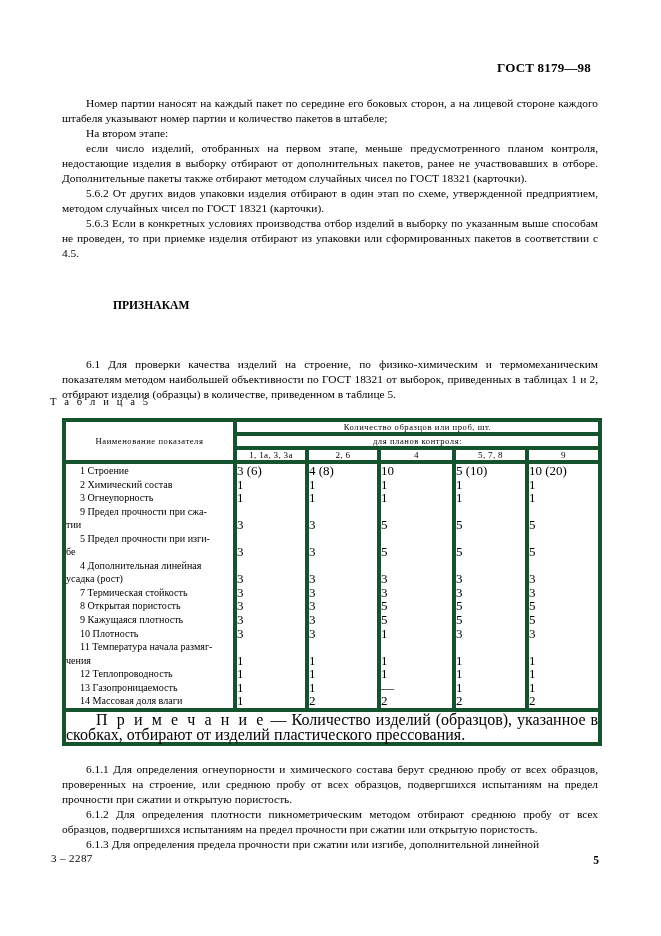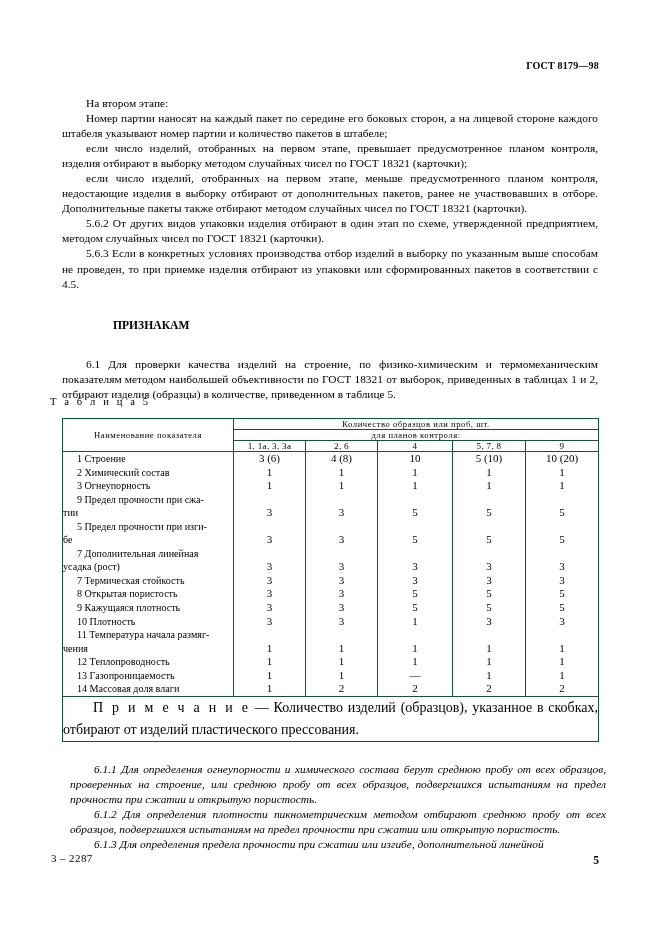--- a/index.html
+++ b/index.html
@@ -18,22 +18,22 @@
     height: 936px;
     margin: 0 auto;
     background: #ffffff;
     overflow: hidden;
   }
 
   
   .doc-header {
     position: absolute;
     top: 60px;
-    right: 62px;
-    font-size: 10px;
+    right: 70px;
+    font-size: 13px;
     font-weight: bold;
     letter-spacing: 0.2px;
   }
 
   
   .content {
     position: absolute;
     left: 62px;
     top: 96px;
     width: 536px;
@@ -55,21 +55,21 @@
     font-weight: bold;
     line-height: 16px;
     text-indent: 0;
   }
   .heading-wrap {
     position: absolute;
     left: 96px;
     top: 298px;
     width: 500px;
   }
-  .section-heading .ln2 { display: block; padding-left: 17px; margin-top: 20px; }
+  .section-heading .ln2 { display: block; padding-left: 17px; }
 
   .intro-wrap {
     position: absolute;
     left: 62px;
     top: 357px;
     width: 536px;
   }
 
   
   .table-caption {
@@ -88,21 +88,21 @@
     width: 536px;
   }
   table.gost {
     border-collapse: collapse;
     width: 536px;
     table-layout: fixed;
     font-size: 10.1px;
   }
   table.gost th,
   table.gost td {
-    border: 1px solid #14532d;
+    border: 4px solid #14532d;
     padding: 0;
     vertical-align: middle;
     font-weight: normal;
   }
   th.hd {
     text-align: center;
     font-size: 8.6px;
     letter-spacing: 0.55px;
     padding: 4px 2px;
   }
@@ -124,50 +124,49 @@
     vertical-align: top;
     line-height: 13.55px;
     font-size: 10.1px;
     text-align: justify;
     margin-top: 20px;
   }
   td.body-nums {
     padding: 2px 2px 3px;
     vertical-align: top;
     line-height: 13.55px;
-    font-size: 11px;
-    text-align: center;
+    font-size: 13px;
+    text-align: left;
   }
   .nm {
     display: block;
     text-indent: 14px;
     text-align: justify;
     text-align-last: left;
   }
   .nm.cont { text-indent: 0; }
   .nval { display: block; height: 13.55px; }
   .nval.blank { color: transparent; }
 
   
   td.note-cell {
     padding: 5px 8px 7px 10px;
-    font-size: 14px;
-    line-height: 22px;
+    font-size: 16px;
+    line-height: 15px;
     text-align: justify;
     text-indent: 30px;
   }
   .note-lead { letter-spacing: 2.1px; }
 
   
   .tail-wrap {
     position: absolute;
-    left: 70px;
+    left: 62px;
     top: 762px;
     width: 536px;
-    font-style: italic;
   }
 
   
   .footer-left {
     position: absolute;
     left: 51px;
     bottom: 72px;
     font-size: 11px;
     letter-spacing: 0.4px;
   }
@@ -180,23 +179,22 @@
   }
 </style>
 </head>
 <body>
 
 <div class="page">
 
   <div class="doc-header">ГОСТ 8179—98</div>
 
   <div class="content">
+    <p class="para">Номер партии наносят на каждый пакет по середине его боковых сторон, а на лицевой стороне каждого штабеля указывают номер партии и количество пакетов в штабеле;</p>
     <p class="para">На втором этапе:</p>
-    <p class="para">Номер партии наносят на каждый пакет по середине его боковых сторон, а на лицевой стороне каждого штабеля указывают номер партии и количество пакетов в штабеле;</p>
-    <p class="para">если число изделий, отобранных на первом этапе, превышает предусмотренное планом контроля, изделия отбирают в выборку методом случайных чисел по ГОСТ 18321 (карточки);</p>
     <p class="para">если число изделий, отобранных на первом этапе, меньше предусмотренного планом контроля, недостающие изделия в выборку отбирают от дополнительных пакетов, ранее не участвовавших в отборе. Дополнительные пакеты также отбирают методом случайных чисел по ГОСТ 18321 (карточки).</p>
     <p class="para">5.6.2 От других видов упаковки изделия отбирают в один этап по схеме, утвержденной предприятием, методом случайных чисел по ГОСТ 18321 (карточки).</p>
     <p class="para">5.6.3 Если в конкретных условиях производства отбор изделий в выборку по указанным выше способам не проведен, то при приемке изделия отбирают из упаковки или сформированных пакетов в соответствии с 4.5.</p>
   </div>
 
   <div class="heading-wrap">
     <div class="section-heading">
       <span class="ln2">ПРИЗНАКАМ</span>
     </div>
   </div>
@@ -237,21 +235,21 @@
         <tr>
           <td class="body-names">
             <div id="names-col">
                 <span class="nm">1 Строение</span>
                 <span class="nm">2 Химический состав</span>
                 <span class="nm">3 Огнеупорность</span>
                 <span class="nm">9 Предел прочности при сжа-</span>
                 <span class="nm cont">тии</span>
                 <span class="nm">5 Предел прочности при изги-</span>
                 <span class="nm cont">бе</span>
-                <span class="nm">7 Дополнительная линейная</span>
+                <span class="nm">4 Дополнительная линейная</span>
                 <span class="nm cont">усадка (рост)</span>
                 <span class="nm">7 Термическая стойкость</span>
                 <span class="nm">8 Открытая пористость</span>
                 <span class="nm">9 Кажущаяся плотность</span>
                 <span class="nm">10 Плотность</span>
                 <span class="nm">11 Температура начала размяг-</span>
                 <span class="nm cont">чения</span>
                 <span class="nm">12 Теплопроводность</span>
                 <span class="nm">13 Газопроницаемость</span>
                 <span class="nm">14 Массовая доля влаги</span>

